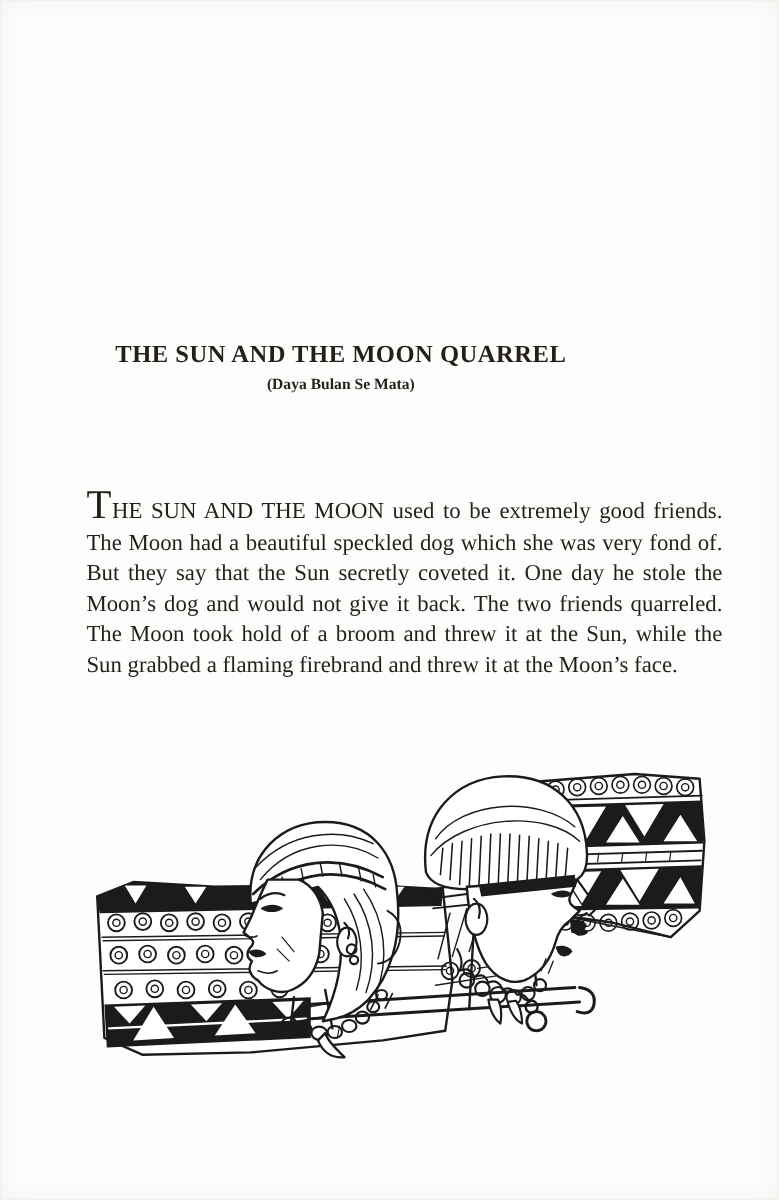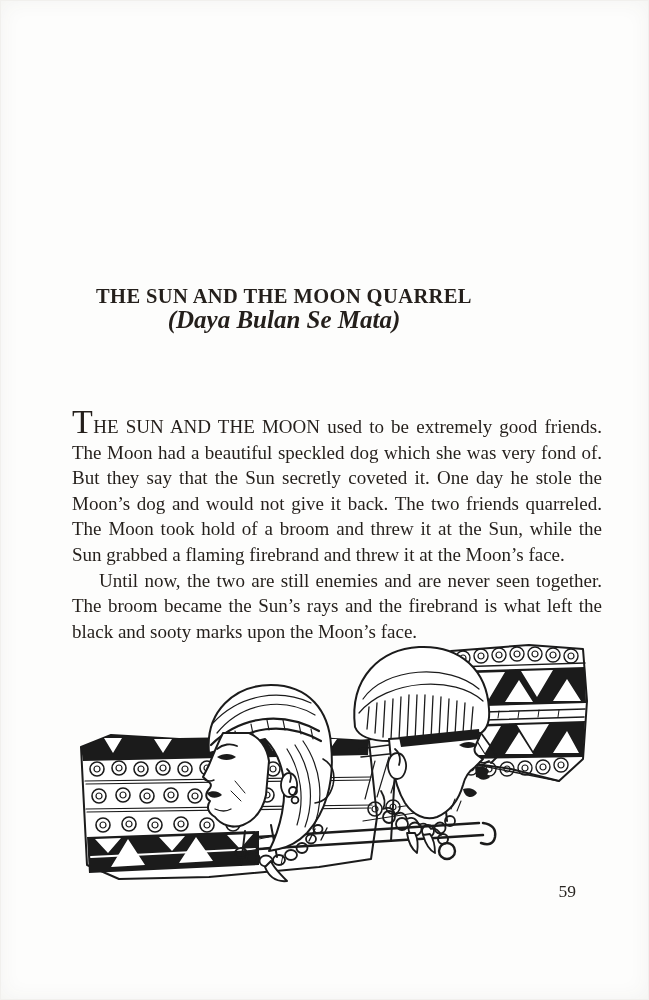--- a/index.html
+++ b/index.html
@@ -8,21 +8,21 @@
     width:649px; height:1000px;
     margin:0 auto;
     background:#fdfdfc;
     box-shadow: inset 0 0 0 1px #f1f0ed, inset 0 0 22px rgba(70,60,45,.06);
     font-family:"Liberation Serif","DejaVu Serif",serif;
     color:#241f1b;
     overflow:hidden;
   }
   .title-block { position:absolute; top:284px; left:0; width:568px; text-align:center; }
   .story-title { margin:0; font-size:20.5px; line-height:24px; font-weight:bold; letter-spacing:.4px; }
-  .story-subtitle { font-size:25px; line-height:23px; font-weight:bold; font-style:italic; }
+  .story-subtitle { font-size:13px; line-height:23px; font-weight:bold; }
   .body-text {
     position:absolute; top:412px; left:72px; width:530px;
     font-size:19px; line-height:25.6px;
     text-align:justify; text-justify:inter-word;
   }
   .body-text p { margin:0; }
   .dropcap { font-size:34px; line-height:20px; font-weight:normal; letter-spacing:.5px; }
   .p-indent { text-indent:27px; }
   .illustration { position:absolute; left:59px; top:641px; width:531px; height:242px; margin:0; }
   .illustration svg { display:block; width:100%; height:100%; }
@@ -33,21 +33,20 @@
 
 <div class="page">
 
   <header class="title-block">
     <h1 class="story-title">THE SUN AND THE MOON QUARREL</h1>
     <div class="story-subtitle">(Daya Bulan Se Mata)</div>
   </header>
 
   <main class="body-text">
     <p><span class="dropcap">T</span><span>HE SUN AND THE MOON used to be extremely good friends. The Moon had a beautiful speckled dog which she was very fond of. But they say that the Sun secretly coveted it. One day he stole the Moon’s dog and would not give it back. The two friends quarreled. The Moon took hold of a broom and threw it at the Sun, while the Sun grabbed a flaming firebrand and threw it at the Moon’s face.</span></p>
-    <p class="p-indent">Until now, the two are still enemies and are never seen together. The broom became the Sun’s rays and the firebrand is what left the black and sooty marks upon the Moon’s face.</p>
   </main>
 
   <figure class="illustration">
     <svg viewBox="0 0 531 242" xmlns="http://www.w3.org/2000/svg" fill="none" stroke="#1b1b1b" stroke-linecap="round" stroke-linejoin="round">
       <defs>
         <g id="rg">
             <circle r="7"></circle>
             <circle r="3" stroke-width="1.2"></circle>
           </g>
       </defs>
@@ -216,15 +215,14 @@
             <ellipse cx="252" cy="198" rx="5" ry="4.5"></ellipse>
             <ellipse cx="259" cy="188" rx="4.5" ry="4"></ellipse>
         </g>
         <path d="M186,206 L184,218 M198,212 L196,222 M224,214 L222,224" stroke-width="1"></path>
 
         <path d="M206,226 C210,236 218,241 228,240 C220,232 214,226 212,220 Z" fill="#ffffff" stroke-width="2"></path>
       </g>
     </svg>
   </figure>
 
-  <div class="page-number">59</div>
 
 </div>
 
 </body></html>

